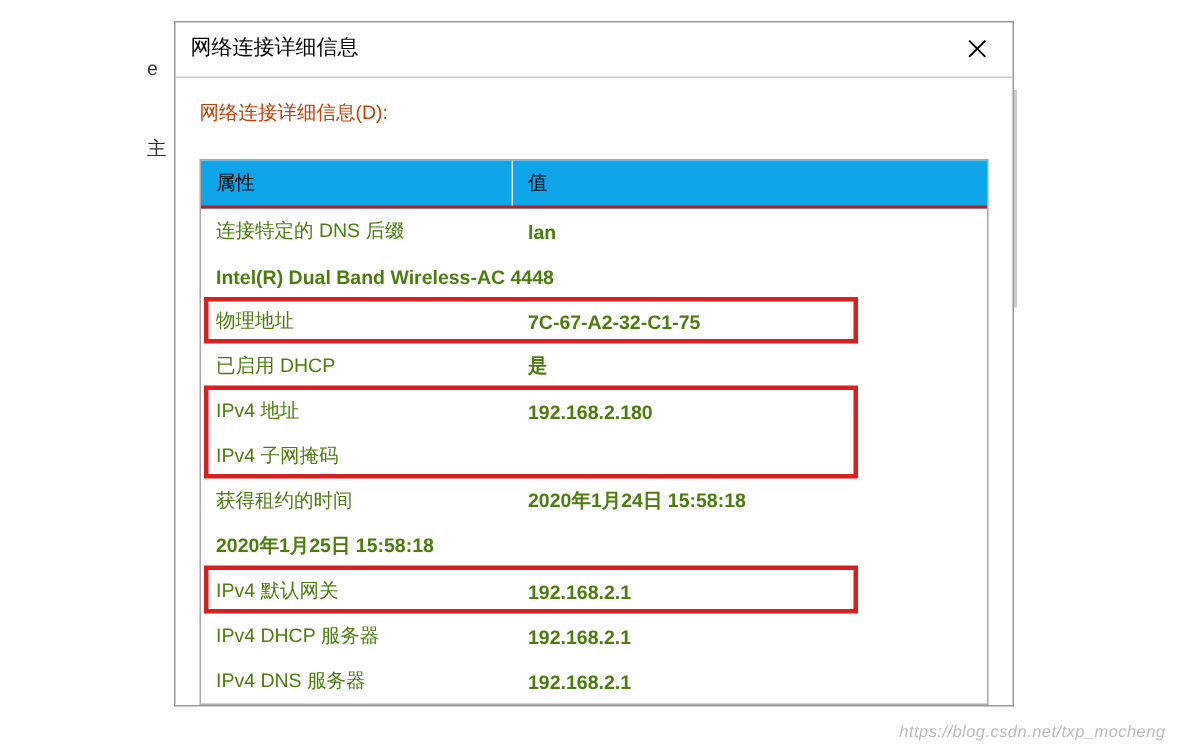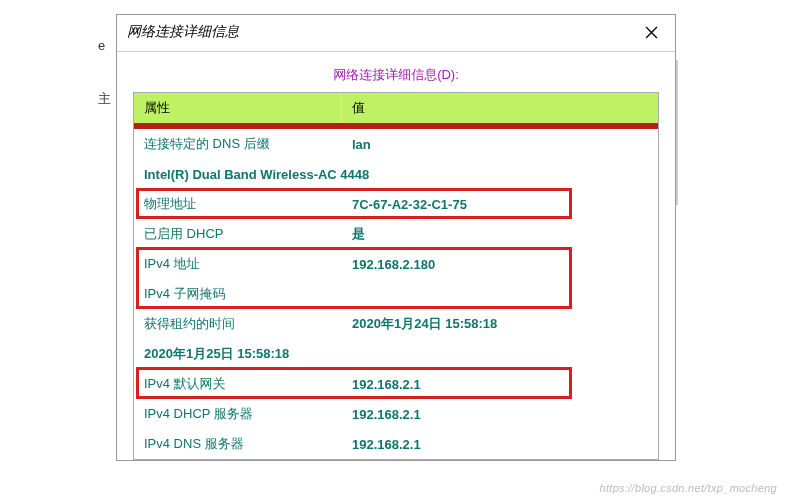--- a/index.html
+++ b/index.html
@@ -23,21 +23,20 @@
       width: 560px;
       background: #fff;
       border: 1px solid #999;
     }
     .titlebar {
       display: flex;
       align-items: center;
       justify-content: space-between;
       padding: 6px 10px 8px 10px;
       border-bottom: 1px solid #ccc;
-      font-style: italic;
     }
     .titlebar-title {
       font-size: 14px;
       color: #000;
     }
     .close-btn {
       width: 28px;
       height: 22px;
       display: flex;
       align-items: center;
@@ -47,32 +46,31 @@
     }
     .close-btn svg {
       width: 13px;
       height: 13px;
     }
     .content {
       padding: 14px 16px 0 16px;
     }
     .section-label {
       font-size: 13px;
-      color: #a21caf;
-      margin-bottom: 8px;
-      text-align: center;
+      color: #c2410c;
+      margin-bottom: 22px;
     }
     .table-wrap {
       border: 1px solid #aaa;
       background: #fff;
     }
     .table-header {
       display: flex;
-      border-bottom: 6px solid #b91c1c;
-      background: #bef264;
+      border-bottom: 2px solid #b91c1c;
+      background: #0ea5e9;
     }
     .th {
       padding: 6px 10px;
       font-size: 13px;
       color: #000;
     }
     .col-prop {
       width: 208px;
       border-right: 1px solid #e0e0e0;
     }
@@ -81,21 +79,21 @@
     }
     .row {
       display: flex;
       position: relative;
       height: 30px;
       align-items: center;
     }
     .td {
       padding: 4px 10px;
       font-size: 13px;
-      color: #0f766e;
+      color: #4d7c0f;
       white-space: nowrap;
     }
     .td-prop {
       width: 208px;
     }
     .td-val {
       flex: 1;
       font-weight: bold;
     }
     .highlight-box {

